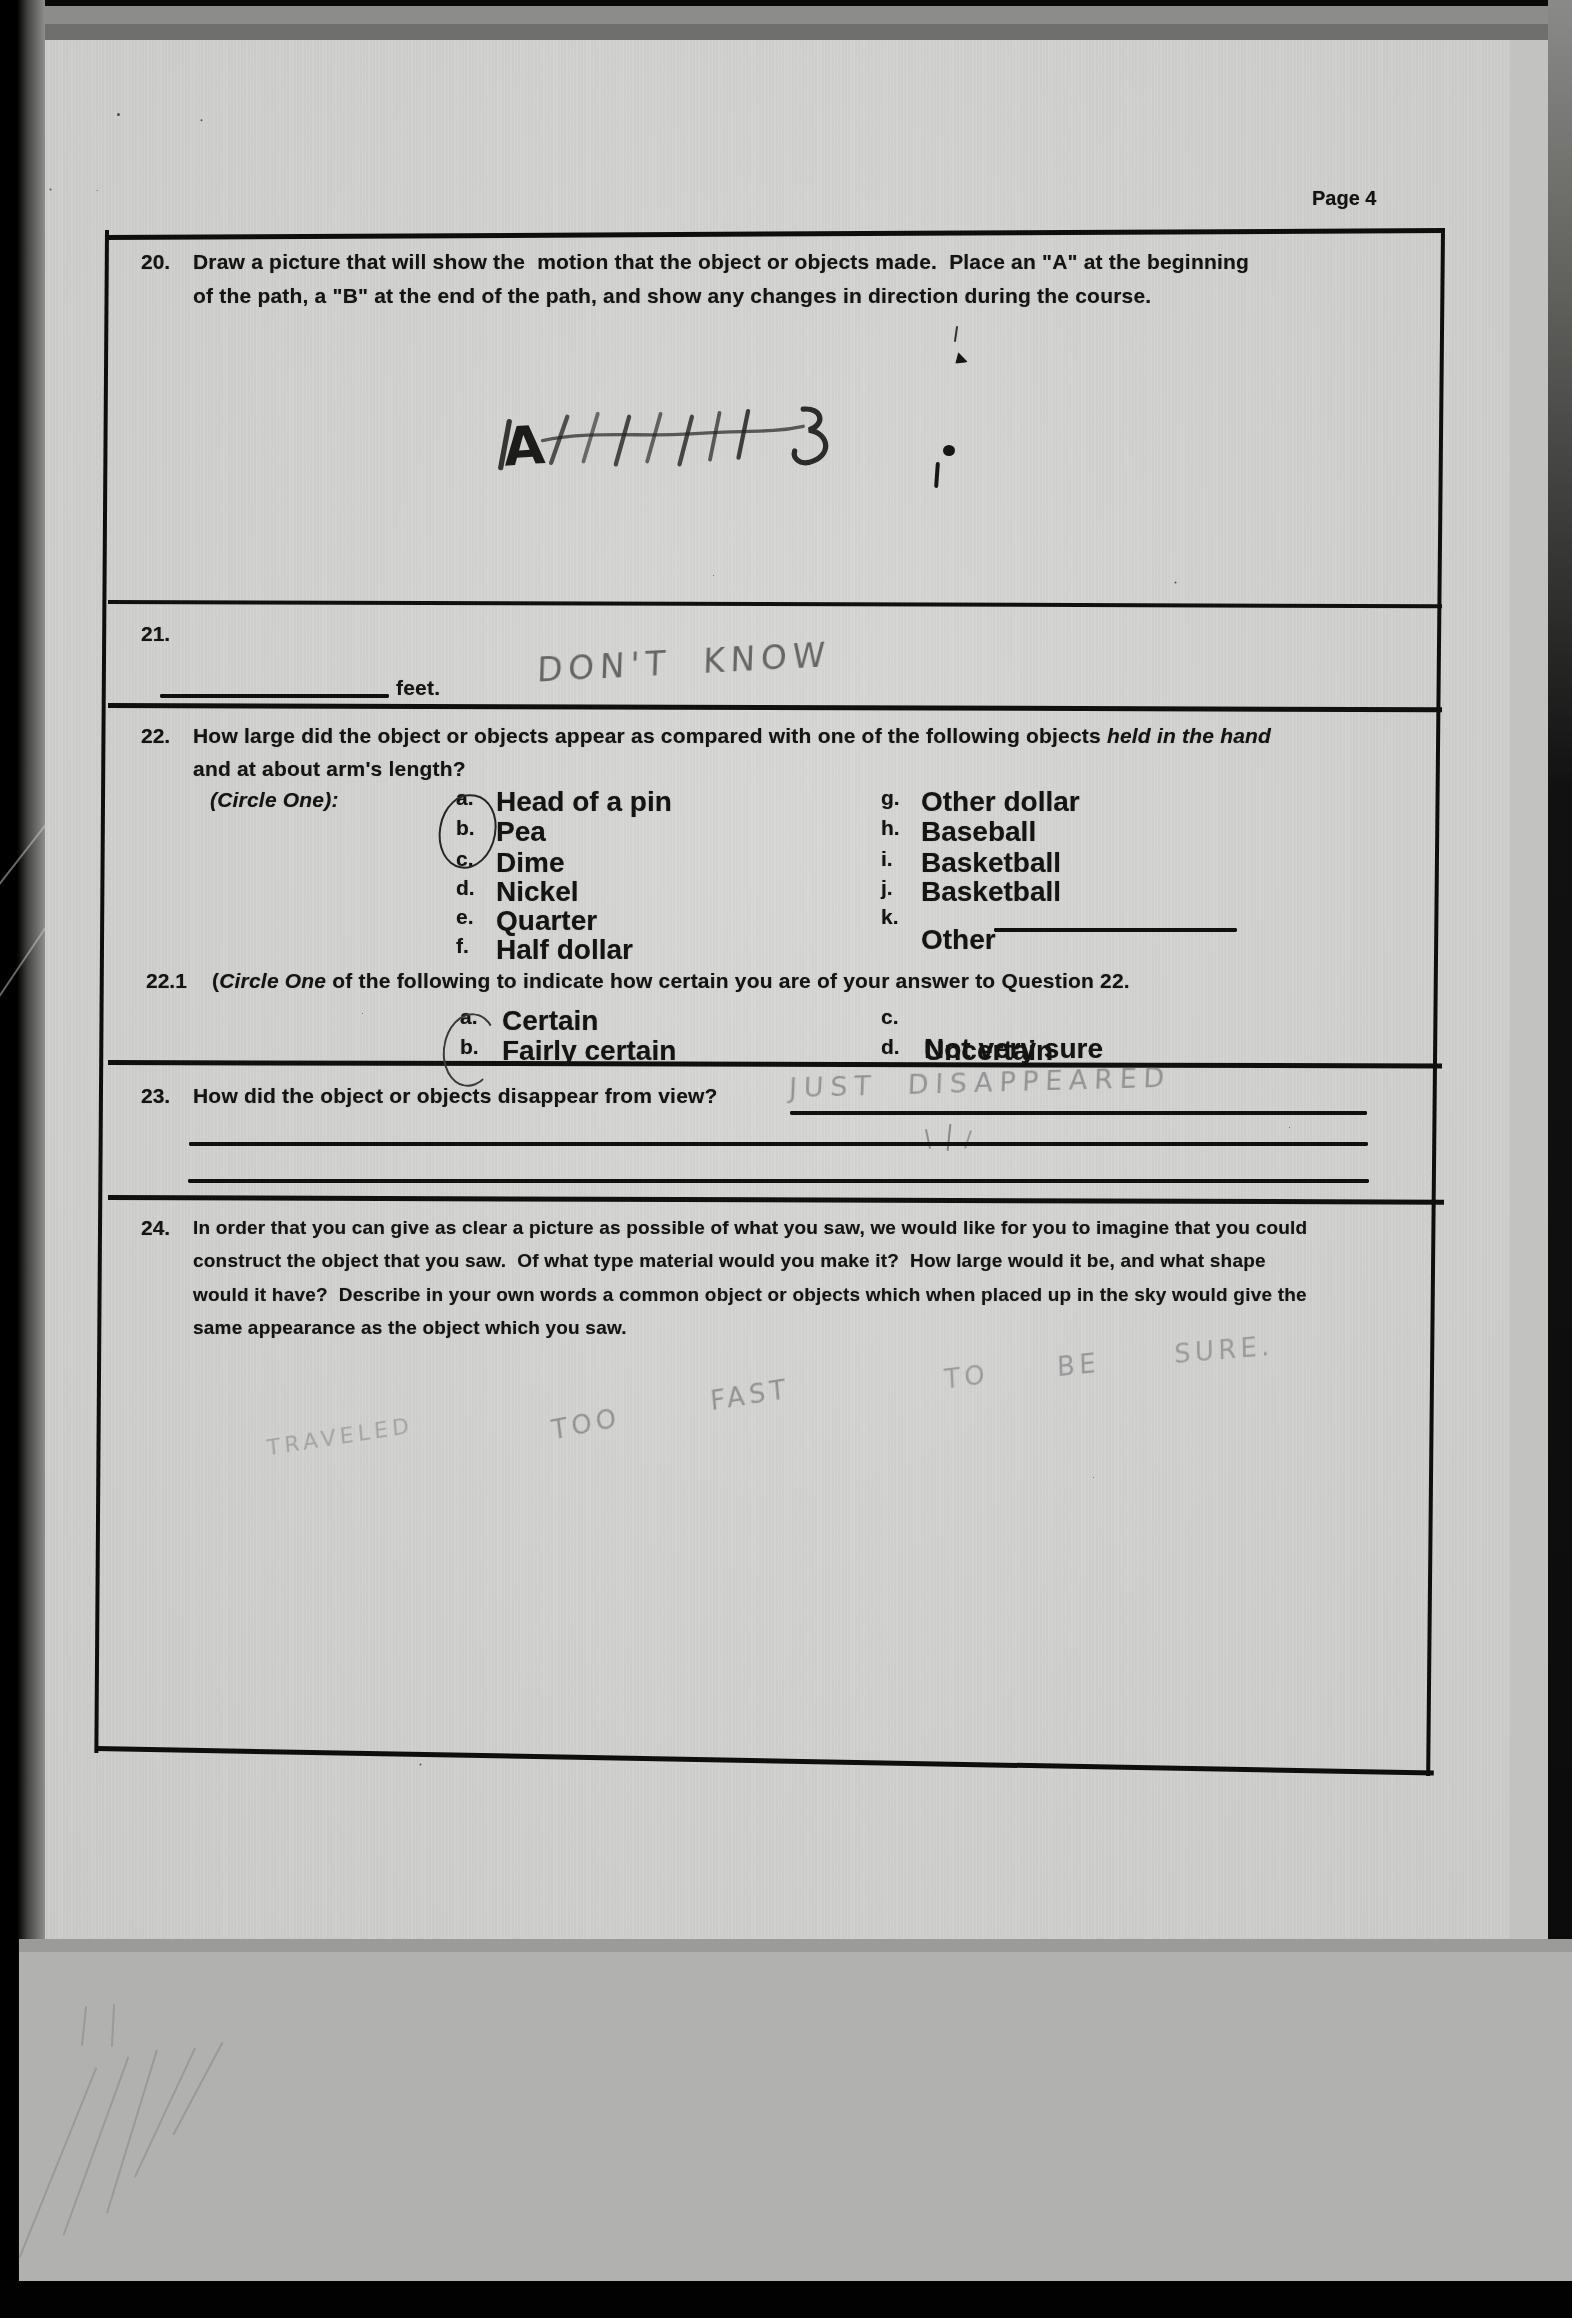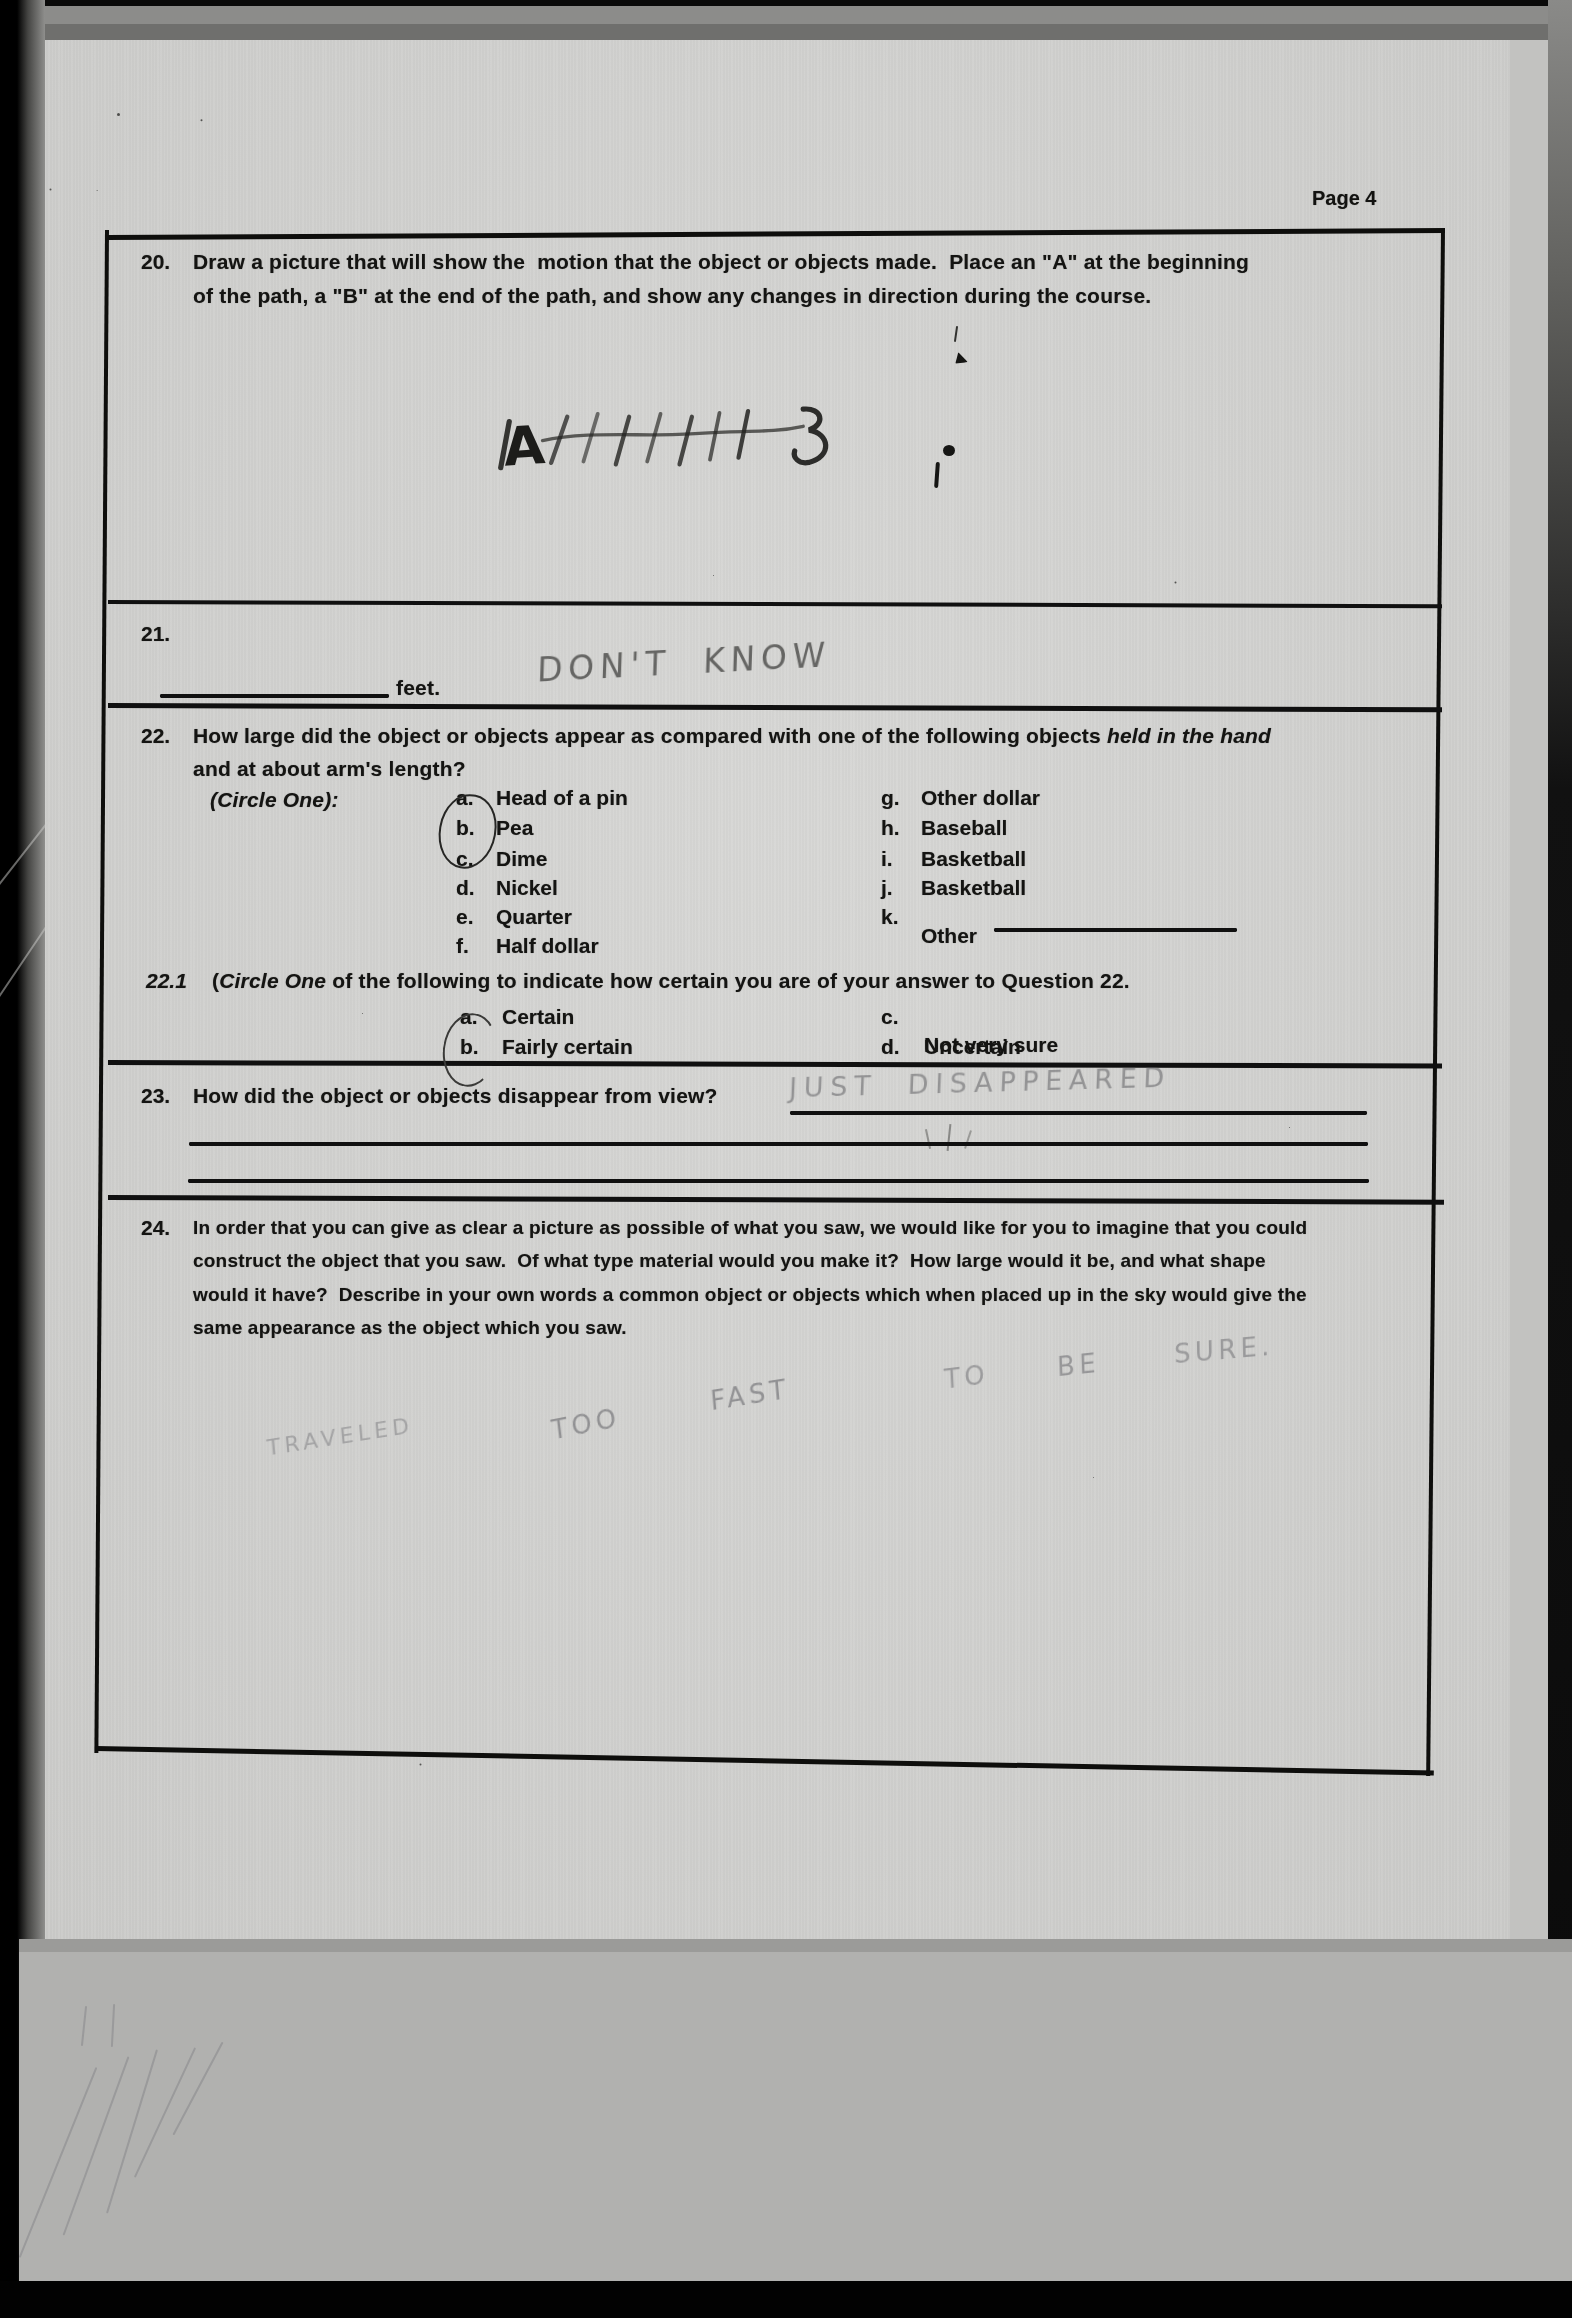--- a/index.html
+++ b/index.html
@@ -33,21 +33,21 @@
   .q-num,.q-text{position:absolute;font-weight:bold;color:#141412;white-space:pre;
                  text-shadow:0 0 1px rgba(20,20,18,.4);}
   .q-num{font-size:21px;}
   .q-text{font-size:21px;letter-spacing:0.2px;}
   .small{font-size:19px;}
   .it{font-style:italic;}
   .page-label{position:absolute;font-weight:bold;font-size:20px;color:#121210;
               text-shadow:0 0 1px rgba(20,20,18,.4);}
   .opt-letter{position:absolute;font-weight:bold;font-size:21px;color:#141412;white-space:pre;
               text-shadow:0 0 1px rgba(20,20,18,.4);}
-  .opt-label{position:absolute;font-weight:bold;font-size:21px;color:#141412;white-space:pre;
+  .opt-label{position:absolute;font-weight:bold;font-size:28px;color:#141412;white-space:pre;
              text-shadow:0 0 1px rgba(20,20,18,.4);}
   .rule{position:absolute;background:#101010;border-radius:1.4px;}
   
   .hand{position:absolute;font-family:"DejaVu Sans",sans-serif;color:#4e4e4c;white-space:pre;
         filter:blur(0.3px);}
   .hw21{font-size:33px;letter-spacing:5.7px;opacity:.82;transform:rotate(-3deg) skewX(-5deg);}
   .hw23{font-size:27px;letter-spacing:6.7px;opacity:.5;color:#56565a;transform:rotate(-1.6deg) skewX(-4deg);}
   .hw24{font-size:26px;letter-spacing:4.3px;opacity:.5;color:#54545a;}
   
   .circle-mark{position:absolute;border:2.4px solid #262624;border-radius:50% 48% 52% 50%;}
@@ -146,21 +146,21 @@
   <div class="opt-letter" style="left:881px;top:847px;">i.</div>
   <div class="opt-label" style="left:921px;top:847px;">Basketball</div>
   <div class="opt-letter" style="left:881px;top:876px;">j.</div>
   <div class="opt-label" style="left:921px;top:876px;">Basketball</div>
   <div class="opt-letter" style="left:881px;top:905px;">k.</div>
   <div class="opt-label" style="left:921px;top:924px;">Other</div>
   <div class="rule" style="left:994px;top:928px;width:243px;height:3.8px;"></div>
 
   <div class="circle-mark" style="left:439px;top:794px;width:53px;height:71px;transform:rotate(10deg);"></div>
 
-  <div class="q-num" style="left:146px;top:969px;font-style:italic;">22.1</div>
+  <div class="q-num" style="left:146px;top:969px;">22.1</div>
   <div class="q-text" style="left:212px;top:969px;"><span>(</span><span class="it">Circle One</span><span> of the following to indicate how certain you are of your answer to Question 22.</span></div>
 
   <div class="opt-letter" style="left:460px;top:1005px;">a.</div>
   <div class="opt-label" style="left:502px;top:1005px;">Certain</div>
   <div class="opt-letter" style="left:460px;top:1035px;">b.</div>
   <div class="opt-label" style="left:502px;top:1035px;">Fairly certain</div>
   <div class="opt-letter" style="left:881px;top:1005px;">c.</div>
   <div class="opt-label" style="left:924px;top:1005px;margin-top:28px;">Not very sure</div>
   <div class="opt-letter" style="left:881px;top:1035px;">d.</div>
   <div class="opt-label" style="left:924px;top:1035px;">Uncertain</div>

